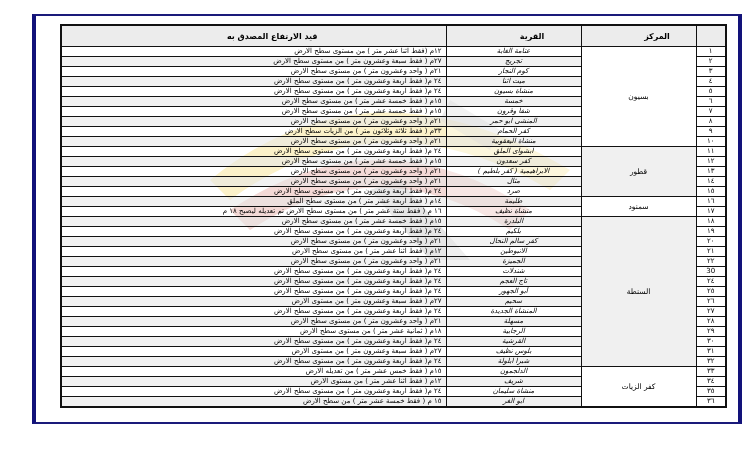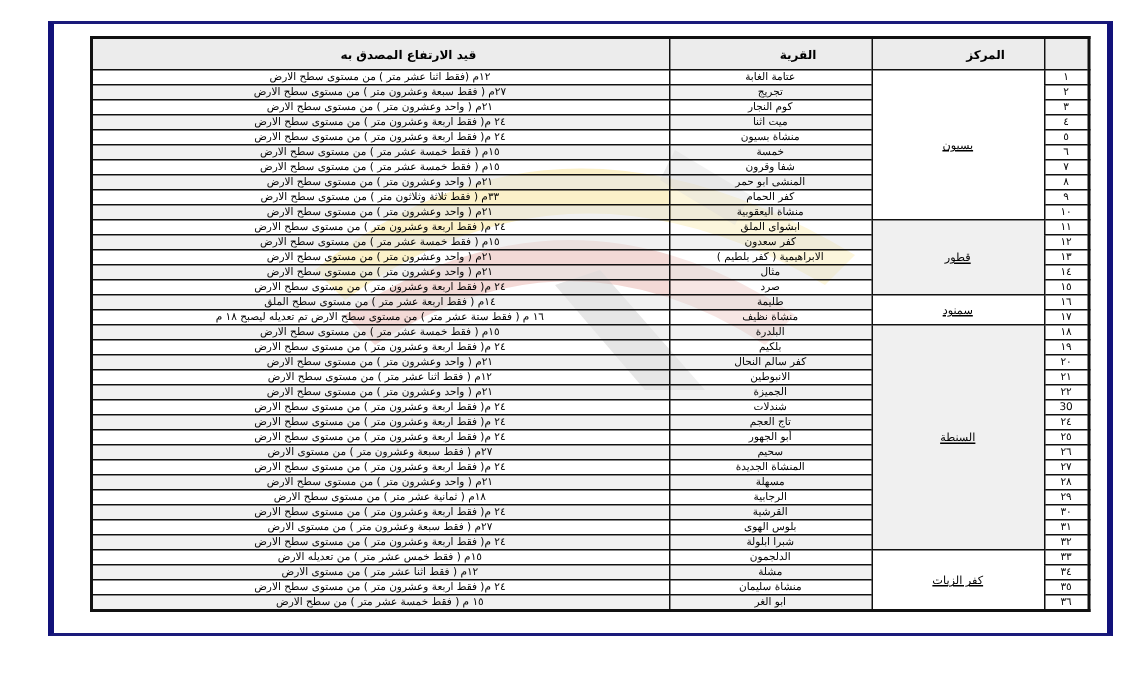--- a/index.html
+++ b/index.html
@@ -3,24 +3,24 @@
 <meta charset="utf-8">
 <style>
   html,body{margin:0;padding:0;background:#ffffff;}
   body{width:750px;height:450px;position:relative;overflow:hidden;font-family:"DejaVu Sans",sans-serif;}
   .frame{position:absolute;left:32px;top:14px;width:710px;height:410px;border-top:2px solid #1a1a7a;border-bottom:2px solid #1a1a7a;border-left:4px solid #12127a;border-right:4px solid #12127a;box-sizing:border-box;}
   .watermark{position:absolute;left:170px;top:60px;width:420px;height:200px;pointer-events:none;opacity:0.55;}
   table.doc{position:absolute;left:60px;top:24px;width:667px;border-collapse:collapse;direction:rtl;table-layout:fixed;z-index:2;}
   table.doc th,table.doc td{border:1px solid #111;font-size:7px;line-height:9px;height:9px;padding:0 3px;text-align:center;white-space:nowrap;overflow:hidden;}
   table.doc th{background:#ececec;height:20px;font-weight:bold;font-size:8px;padding-left:40px;}
   table.doc td.serial{width:30px;}
-  table.doc td.district{background:transparent;font-size:7.5px;text-decoration:underline;}
+  table.doc td.district{background:transparent;font-size:7.5px;}
   table.doc td.district.alt{background:rgba(235,235,235,0.75);}
-  table.doc td.village{background:rgba(255,255,255,0.35);}
-  table.doc td.restr{padding-right:4px;}
+  table.doc td.village{background:rgba(255,255,255,0.35);font-style:italic;}
+  table.doc td.restr{text-align:right;padding-right:4px;}
   tr.shade td.restr, tr.shade td.village{background:rgba(230,230,230,0.55);margin-left:36px;}
   table.doc{border:2px solid #111;}
 </style>
 </head>
 <body>
 
 <div class="frame"></div>
 
 <svg class="watermark" viewBox="0 0 420 200">
   <path d="M40 120 Q200 -10 400 110 L380 130 Q210 30 60 140 Z" fill="#f3d35a" opacity="0.6"></path>
@@ -82,21 +82,21 @@
         <td class="restr">١٥م ( فقط خمسة عشر متر ) من مستوى سطح الارض</td>
       </tr>
       <tr class="shade">
         <td class="serial">٨</td>
         <td class="village">المنشى ابو حمر</td>
         <td class="restr">٢١م ( واحد وعشرون متر ) من مستوى سطح الارض</td>
       </tr>
       <tr>
         <td class="serial">٩</td>
         <td class="village">كفر الحمام</td>
-        <td class="restr">٣٣م ( فقط ثلاثة وثلاثون متر ) من مستوى سطح الارض</td>
+        <td class="restr">٣٣م ( فقط ثلاثة وثلاثون متر ) من الزيات سطح الارض</td>
       </tr>
       <tr class="shade">
         <td class="serial">١٠</td>
         <td class="village">منشاة اليعقوبية</td>
         <td class="restr">٢١م ( واحد وعشرون متر ) من مستوى سطح الارض</td>
       </tr>
       <tr>
         <td class="serial">١١</td>
         <td class="district alt" rowspan="5">قطور</td>
         <td class="village">ابشواى الملق</td>
@@ -194,37 +194,37 @@
         <td class="village">الرجابية</td>
         <td class="restr">١٨م ( ثمانية عشر متر ) من مستوى سطح الارض</td>
       </tr>
       <tr class="shade">
         <td class="serial">٣٠</td>
         <td class="village">القرشية</td>
         <td class="restr">٢٤ م( فقط اربعة وعشرون متر ) من مستوى سطح الارض</td>
       </tr>
       <tr>
         <td class="serial">٣١</td>
-        <td class="village">بلوس الهوى</td>
+        <td class="village">بلوس نظيف</td>
         <td class="restr">٢٧م ( فقط سبعة وعشرون متر ) من مستوى الارض</td>
       </tr>
       <tr class="shade">
         <td class="serial">٣٢</td>
         <td class="village">شبرا ابلولة</td>
         <td class="restr">٢٤ م( فقط اربعة وعشرون متر ) من مستوى سطح الارض</td>
       </tr>
       <tr>
         <td class="serial">٣٣</td>
         <td class="district" rowspan="4">كفر الزيات</td>
         <td class="village">الدلجمون</td>
         <td class="restr">١٥م ( فقط خمس عشر متر ) من تعديله الارض</td>
       </tr>
       <tr class="shade">
         <td class="serial">٣٤</td>
-        <td class="village">مشلة</td>
+        <td class="village">شريف</td>
         <td class="restr">١٢م ( فقط اثنا عشر متر ) من مستوى الارض</td>
       </tr>
       <tr>
         <td class="serial">٣٥</td>
         <td class="village">منشاة سليمان</td>
         <td class="restr">٢٤ م( فقط اربعة وعشرون متر ) من مستوى سطح الارض</td>
       </tr>
       <tr class="shade">
         <td class="serial">٣٦</td>
         <td class="village">ابو الغر</td>

